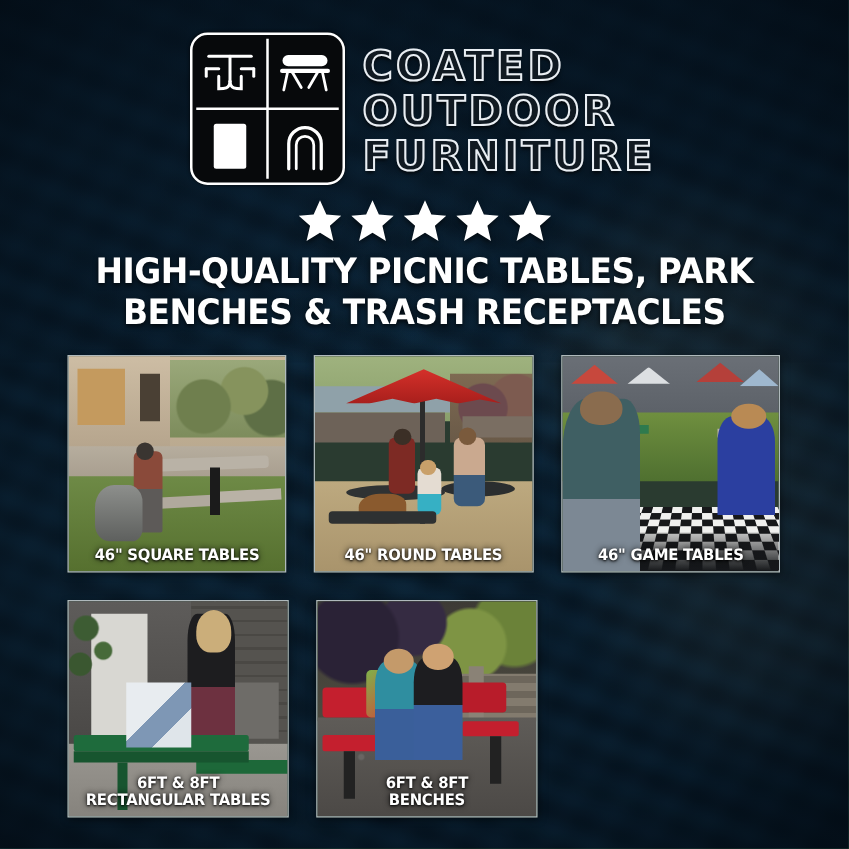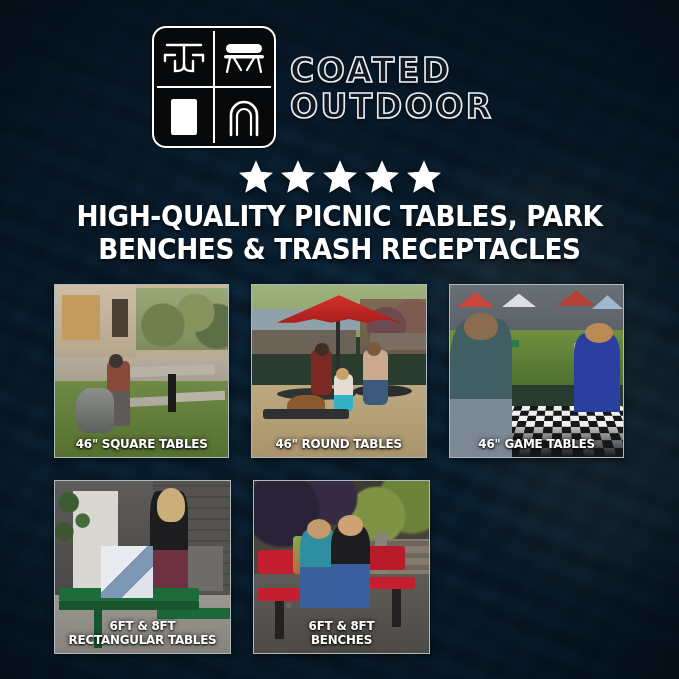--- a/index.html
+++ b/index.html
@@ -293,20 +293,21 @@
         <svg width="40" height="40" viewBox="0 0 40 40">
           <path d="M7 38 L7 18 A13 13 0 0 1 33 18 L33 38" fill="none" stroke="#ffffff" stroke-width="2.6" stroke-linecap="round"></path>
           <path d="M13 38 L13 19 A7 7 0 0 1 27 19 L27 38" fill="none" stroke="#ffffff" stroke-width="2.2" stroke-linecap="round"></path>
         </svg>
       </div>
     </div>
 
     <div class="wordmark">
       <div class="wm-line">COATED</div>
       <div class="wm-line">OUTDOOR</div>
+      <div class="wm-line">FURNITURE</div>
     </div>
   </div>
 
   <div class="stars">
     <div class="star">
         <svg viewBox="0 0 24 23" width="34" height="33">
           <polygon points="12,0 15.6,8.1 24,8.8 17.6,14.4 19.6,23 12,18.4 4.4,23 6.4,14.4 0,8.8 8.4,8.1" fill="#ffffff"></polygon>
         </svg>
       </div>
     <div class="star">

